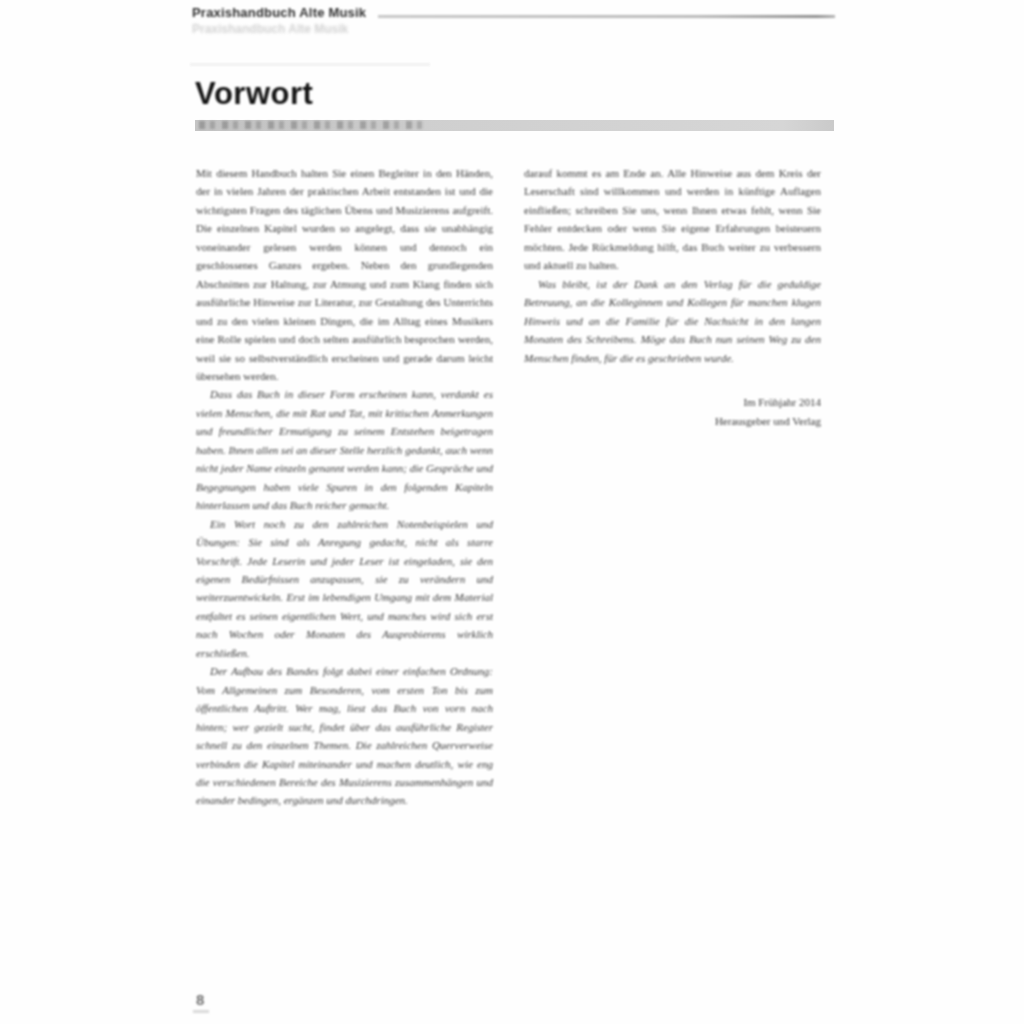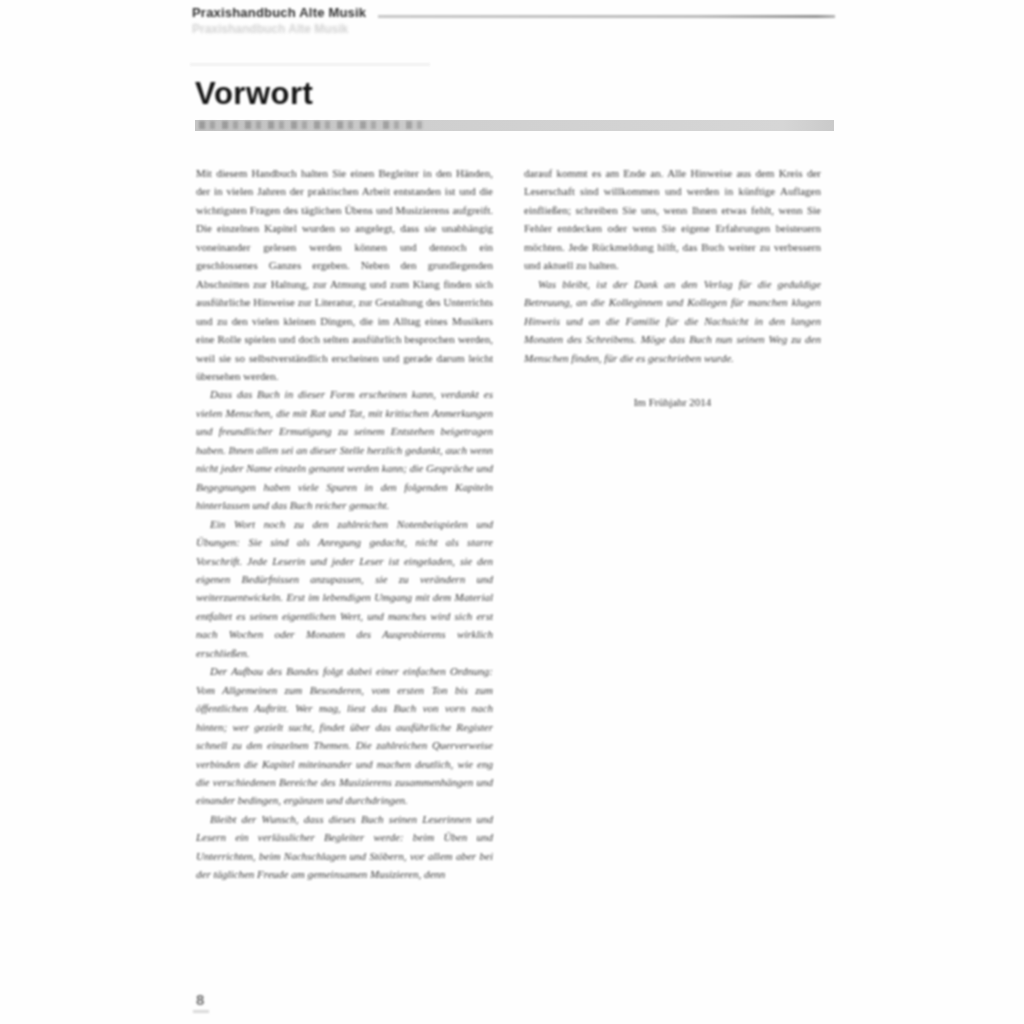--- a/index.html
+++ b/index.html
@@ -72,21 +72,21 @@
     color: #3a3a3a;
     filter: blur(0.9px) contrast(1.03);
     hyphens: none;
   }
   .col-left  { left: 196px; height: 786px; overflow: hidden; }
   .col-right { left: 524px; }
   .col p { margin: 0; padding: 0; }
   .col p.indent { text-indent: 14px; font-style: italic; }
 
   .signature { margin-top: 26px; }
-  .signature div { line-height: 18.8px; text-align: center; font-family: Liberation Serif, serif; }
+  .signature div { line-height: 18.8px; text-align: right; font-family: Liberation Serif, serif; }
 
   
   .page-number {
     position: absolute; left: 196px; top: 991px;
     font-family: "Liberation Sans", sans-serif;
     font-weight: 700; font-size: 15px;
     color: #6f6f6f;
     filter: blur(1.3px);
   }
   .folio-speck {
@@ -107,27 +107,27 @@
   <div class="title-smudge"></div>
   <h1 class="page-title" style="margin:0;">Vorwort</h1>
   <div class="title-bar"></div>
   <div class="title-bar-mottle"></div>
 
   <div class="col col-left">
     <p>Mit diesem Handbuch halten Sie einen Begleiter in den Händen, der in vielen Jahren der praktischen Arbeit entstanden ist und die wichtigsten Fragen des täglichen Übens und Musizierens aufgreift. Die einzelnen Kapitel wurden so angelegt, dass sie unabhängig voneinander gelesen werden können und dennoch ein geschlossenes Ganzes ergeben. Neben den grundlegenden Abschnitten zur Haltung, zur Atmung und zum Klang finden sich ausführliche Hinweise zur Literatur, zur Gestaltung des Unterrichts und zu den vielen kleinen Dingen, die im Alltag eines Musikers eine Rolle spielen und doch selten ausführlich besprochen werden, weil sie so selbstverständlich erscheinen und gerade darum leicht übersehen werden.</p>
     <p class="indent">Dass das Buch in dieser Form erscheinen kann, verdankt es vielen Menschen, die mit Rat und Tat, mit kritischen Anmerkungen und freundlicher Ermutigung zu seinem Entstehen beigetragen haben. Ihnen allen sei an dieser Stelle herzlich gedankt, auch wenn nicht jeder Name einzeln genannt werden kann; die Gespräche und Begegnungen haben viele Spuren in den folgenden Kapiteln hinterlassen und das Buch reicher gemacht.</p>
     <p class="indent">Ein Wort noch zu den zahlreichen Notenbeispielen und Übungen: Sie sind als Anregung gedacht, nicht als starre Vorschrift. Jede Leserin und jeder Leser ist eingeladen, sie den eigenen Bedürfnissen anzupassen, sie zu verändern und weiterzuentwickeln. Erst im lebendigen Umgang mit dem Material entfaltet es seinen eigentlichen Wert, und manches wird sich erst nach Wochen oder Monaten des Ausprobierens wirklich erschließen.</p>
     <p class="indent">Der Aufbau des Bandes folgt dabei einer einfachen Ordnung: Vom Allgemeinen zum Besonderen, vom ersten Ton bis zum öffentlichen Auftritt. Wer mag, liest das Buch von vorn nach hinten; wer gezielt sucht, findet über das ausführliche Register schnell zu den einzelnen Themen. Die zahlreichen Querverweise verbinden die Kapitel miteinander und machen deutlich, wie eng die verschiedenen Bereiche des Musizierens zusammenhängen und einander bedingen, ergänzen und durchdringen.</p>
-    <p class="indent">Bleibt der Wunsch, dass dieses Buch seinen Leserinnen und Lesern ein verlässlicher Begleiter werde: beim Üben und Unterrichten, beim Nachschlagen und Stöbern, vor allem aber bei der täglichen Freude am gemeinsamen Musizieren, denn</p>
   </div>
 
   <div class="col col-right">
     <p>darauf kommt es am Ende an. Alle Hinweise aus dem Kreis der Leserschaft sind willkommen und werden in künftige Auflagen einfließen; schreiben Sie uns, wenn Ihnen etwas fehlt, wenn Sie Fehler entdecken oder wenn Sie eigene Erfahrungen beisteuern möchten. Jede Rückmeldung hilft, das Buch weiter zu verbessern und aktuell zu halten.</p>
     <p class="indent">Was bleibt, ist der Dank an den Verlag für die geduldige Betreuung, an die Kolleginnen und Kollegen für manchen klugen Hinweis und an die Familie für die Nachsicht in den langen Monaten des Schreibens. Möge das Buch nun seinen Weg zu den Menschen finden, für die es geschrieben wurde.</p>
     <div class="signature">
       <div>Im Frühjahr 2014</div>
+      <div>Herausgeber und Verlag</div>
     </div>
   </div>
 
   <div class="page-number">8</div>
   <div class="folio-speck"></div>
 
 </div>
 
 </body></html>

